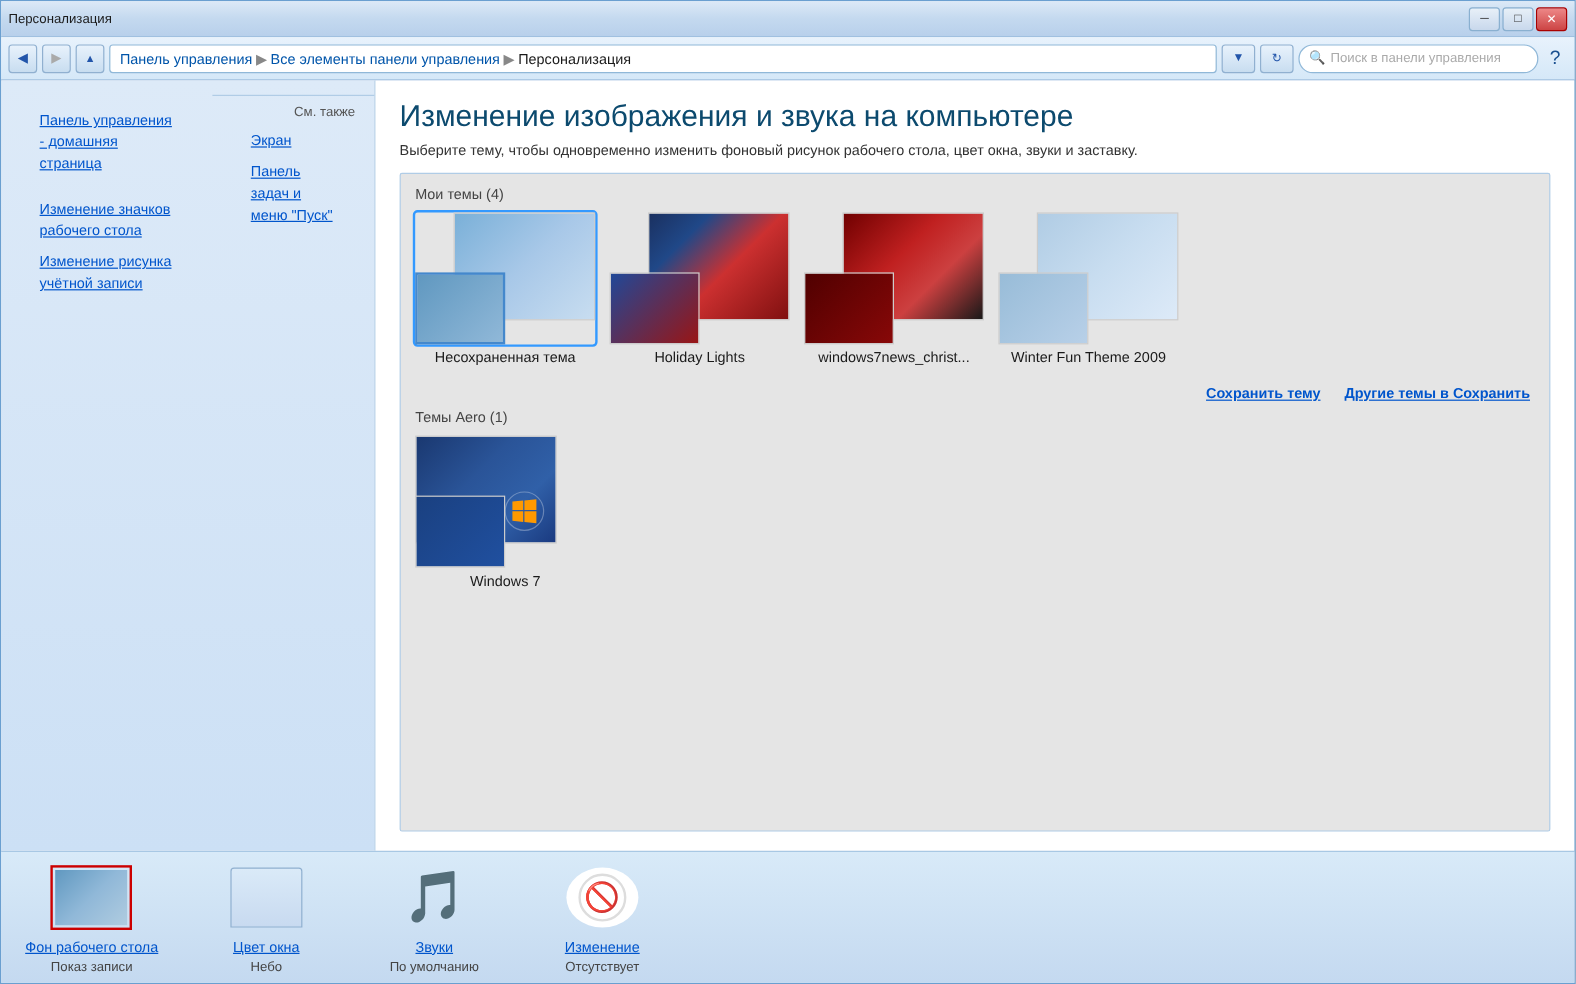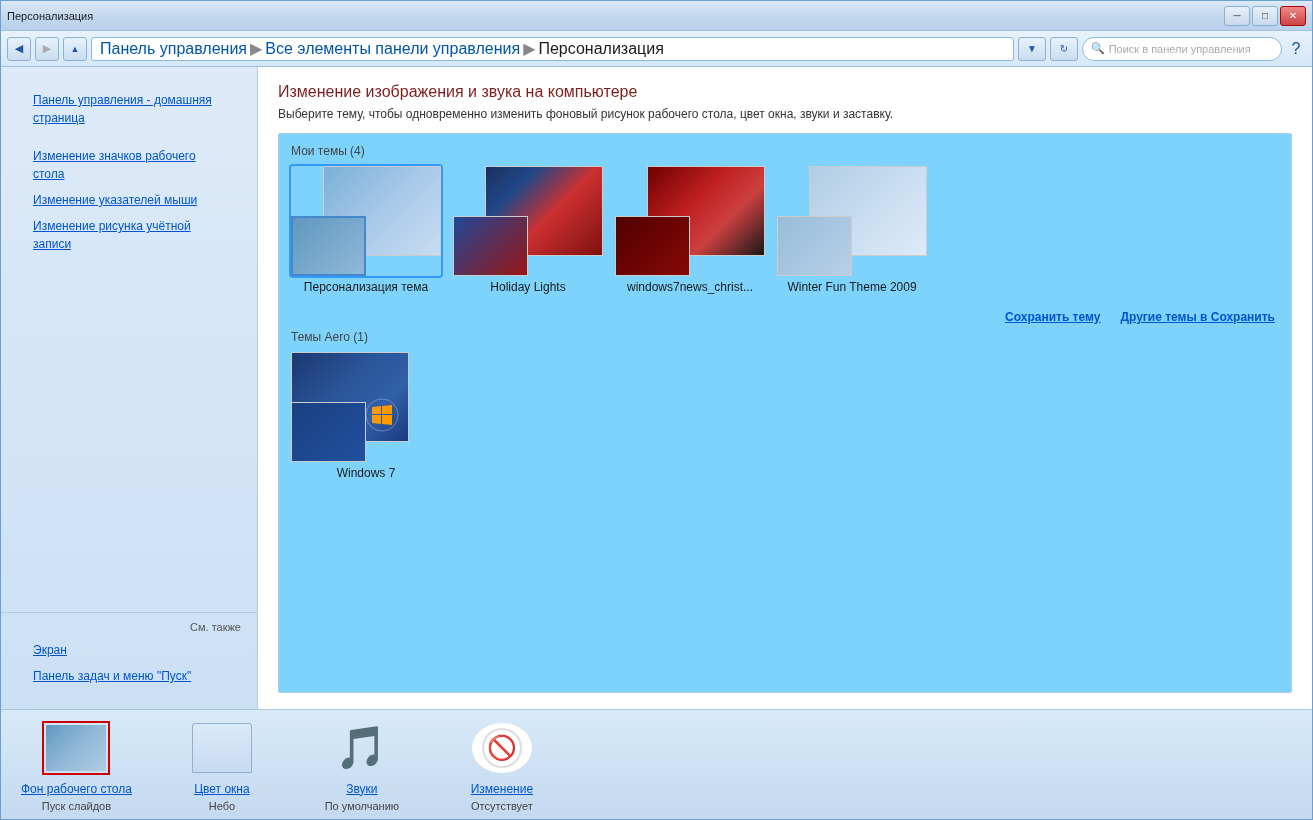--- a/index.html
+++ b/index.html
@@ -82,21 +82,21 @@
     }
     .address-path {
       flex: 1;
       height: 24px;
       border: 1px solid #90b8d8;
       border-radius: 3px;
       background: white;
       display: flex;
       align-items: center;
       padding: 0 8px;
-      font-size: 16px;
+      font-size: 12px;
       color: #1a1a1a;
     }
     .address-path .sep { color: #888; margin: 0 3px; }
     .address-path .crumb { color: #0055aa; }
     .address-path .crumb.active { color: #1a1a1a; }
     .addr-arrow {
       width: 28px;
       height: 24px;
       border: 1px solid #90b0d0;
       border-radius: 3px;
@@ -124,26 +124,25 @@
 
     
     .main-layout {
       display: flex;
       flex: 1;
       overflow: hidden;
     }
 
     
     .sidebar {
-      width: 257px;
+      width: 312px;
       background: linear-gradient(to bottom, #ddeaf8 0%, #cce0f5 100%);
       border-right: 1px solid #b0cce6;
       padding: 12px 0;
       display: flex;
-      flex-direction: column;
     }
     .sidebar-section {
       padding: 8px 16px 4px;
     }
     .sidebar-link {
       display: block;
       padding: 4px 16px;
       color: #0055cc;
       text-decoration: underline;
       cursor: pointer;
@@ -166,39 +165,39 @@
     
     .content {
       flex: 1;
       background: white;
       padding: 16px 20px;
       display: flex;
       flex-direction: column;
       overflow: hidden;
     }
     .page-title {
-      font-size: 16px;
-      color: #7f1d1d;
+      font-size: 25px;
+      color: #0c4a6e;
       font-weight: normal;
       margin-bottom: 6px;
     }
     .page-subtitle {
       font-size: 12px;
       color: #333;
       margin-bottom: 12px;
     }
 
     
     .themes-scroll-container {
       flex: 1;
       border: 1px solid #b0cce6;
       border-radius: 2px;
       overflow-y: auto;
       position: relative;
-      background: #7dd3fc;
+      background: #e5e5e5;
     }
     .themes-inner {
       padding: 10px 12px;
     }
     .themes-section-title {
       font-size: 12px;
       color: #444;
       margin-bottom: 8px;
     }
     .themes-grid {
@@ -374,21 +373,20 @@
     <div style="width:20px;height:20px;display:flex;align-items:center;justify-content:center;color:#1a5090;font-size:16px;cursor:pointer;">?</div>
   </div>
 
   <div class="main-layout">
 
     <div class="sidebar">
       <div class="sidebar-section">
         <div class="sidebar-link">Панель управления - домашняя страница</div>
         <div class="sidebar-divider"></div>
         <div class="sidebar-link">Изменение значков рабочего стола</div>
-        <div class="sidebar-link">Изменение указателей мыши</div>
         <div class="sidebar-link">Изменение рисунка учётной записи</div>
       </div>
       <div class="sidebar-spacer"></div>
       <div class="see-also-section">
         <div class="see-also-title">См. также</div>
         <div class="sidebar-link">Экран</div>
         <div class="sidebar-link">Панель задач и меню "Пуск"</div>
       </div>
     </div>
 
@@ -400,21 +398,21 @@
         <div class="themes-inner">
 
           <div class="themes-section-title">Мои темы (4)</div>
           <div class="themes-grid">
 
             <div class="theme-item theme-unsaved selected">
               <div class="theme-thumbnail">
                 <div class="thumb-main" style="background: linear-gradient(135deg, #7ab0d8 0%, #a8c8e8 50%, #c8ddf0 100%);"></div>
                 <div class="thumb-small" style="background: linear-gradient(135deg, #6098c0 0%, #90b8d8 100%); border: 2px solid #4488cc;"></div>
               </div>
-              <span class="theme-label">Персонализация тема</span>
+              <span class="theme-label">Несохраненная тема</span>
             </div>
 
             <div class="theme-item">
               <div class="theme-thumbnail">
                 <div class="thumb-main" style="background: linear-gradient(135deg, #1a3060 0%, #204888 25%, #cc3030 55%, #801010 100%);"></div>
                 <div class="thumb-small" style="background: linear-gradient(135deg, #204898 0%, #991515 100%);"></div>
               </div>
               <span class="theme-label">Holiday Lights</span>
             </div>
 
@@ -469,21 +467,21 @@
 
   <div class="bottom-bar">
 
     <div class="bottom-item">
       <div class="bottom-icon">
         <div class="desktop-bg-icon">
           <div class="desktop-bg-img"></div>
         </div>
       </div>
       <span class="bottom-label">Фон рабочего стола</span>
-      <span class="bottom-sublabel">Пуск слайдов</span>
+      <span class="bottom-sublabel">Показ записи</span>
     </div>
 
     <div class="bottom-item">
       <div class="bottom-icon">
         <div class="window-color-icon" style="background: linear-gradient(to bottom, #daeaf8, #c8daf0); border-radius: 3px 3px 0 0; border:1px solid #90b0d0;">
         </div>
       </div>
       <span class="bottom-label">Цвет окна</span>
       <span class="bottom-sublabel">Небо</span>
     </div>

